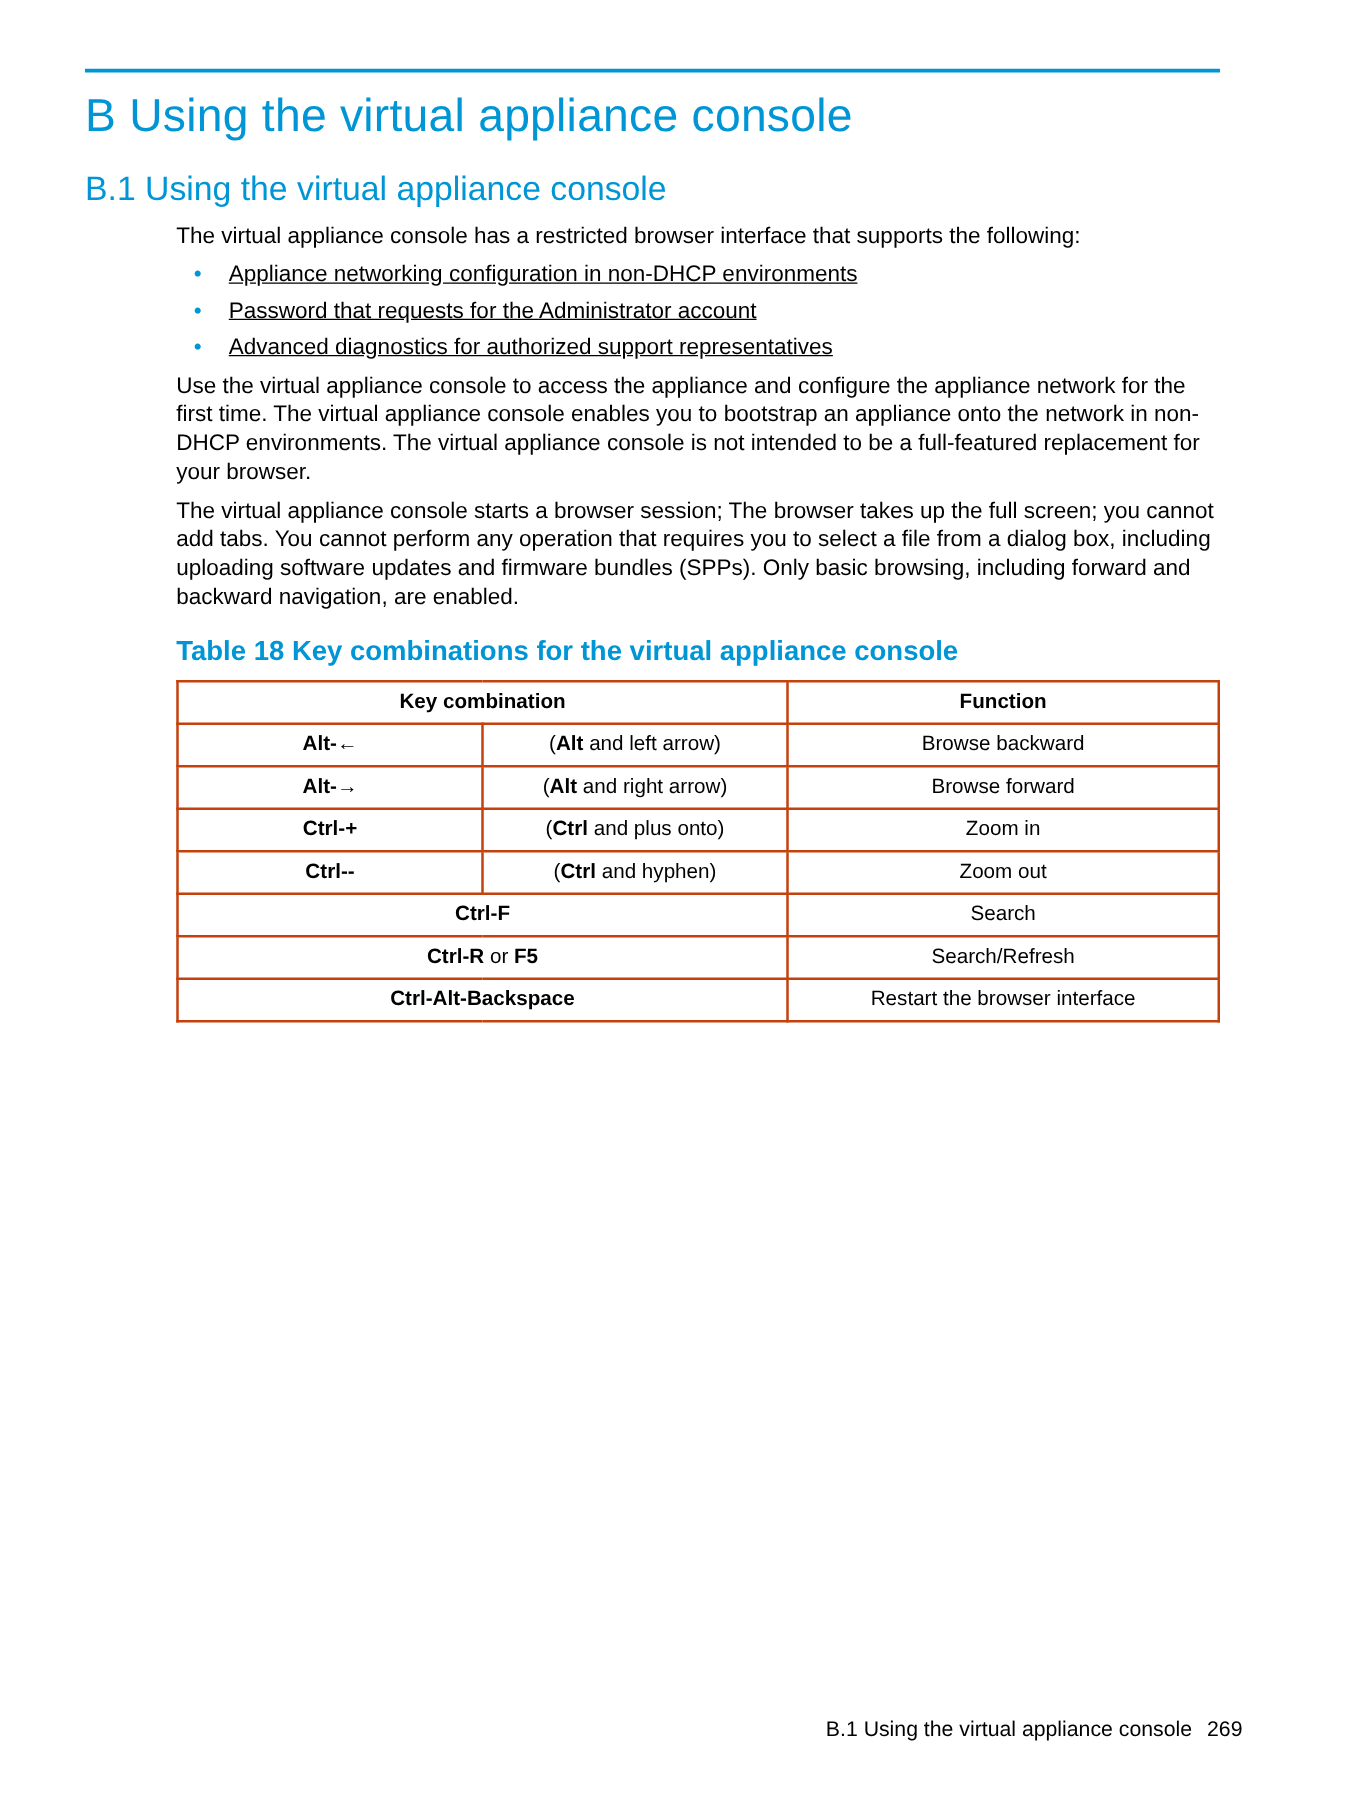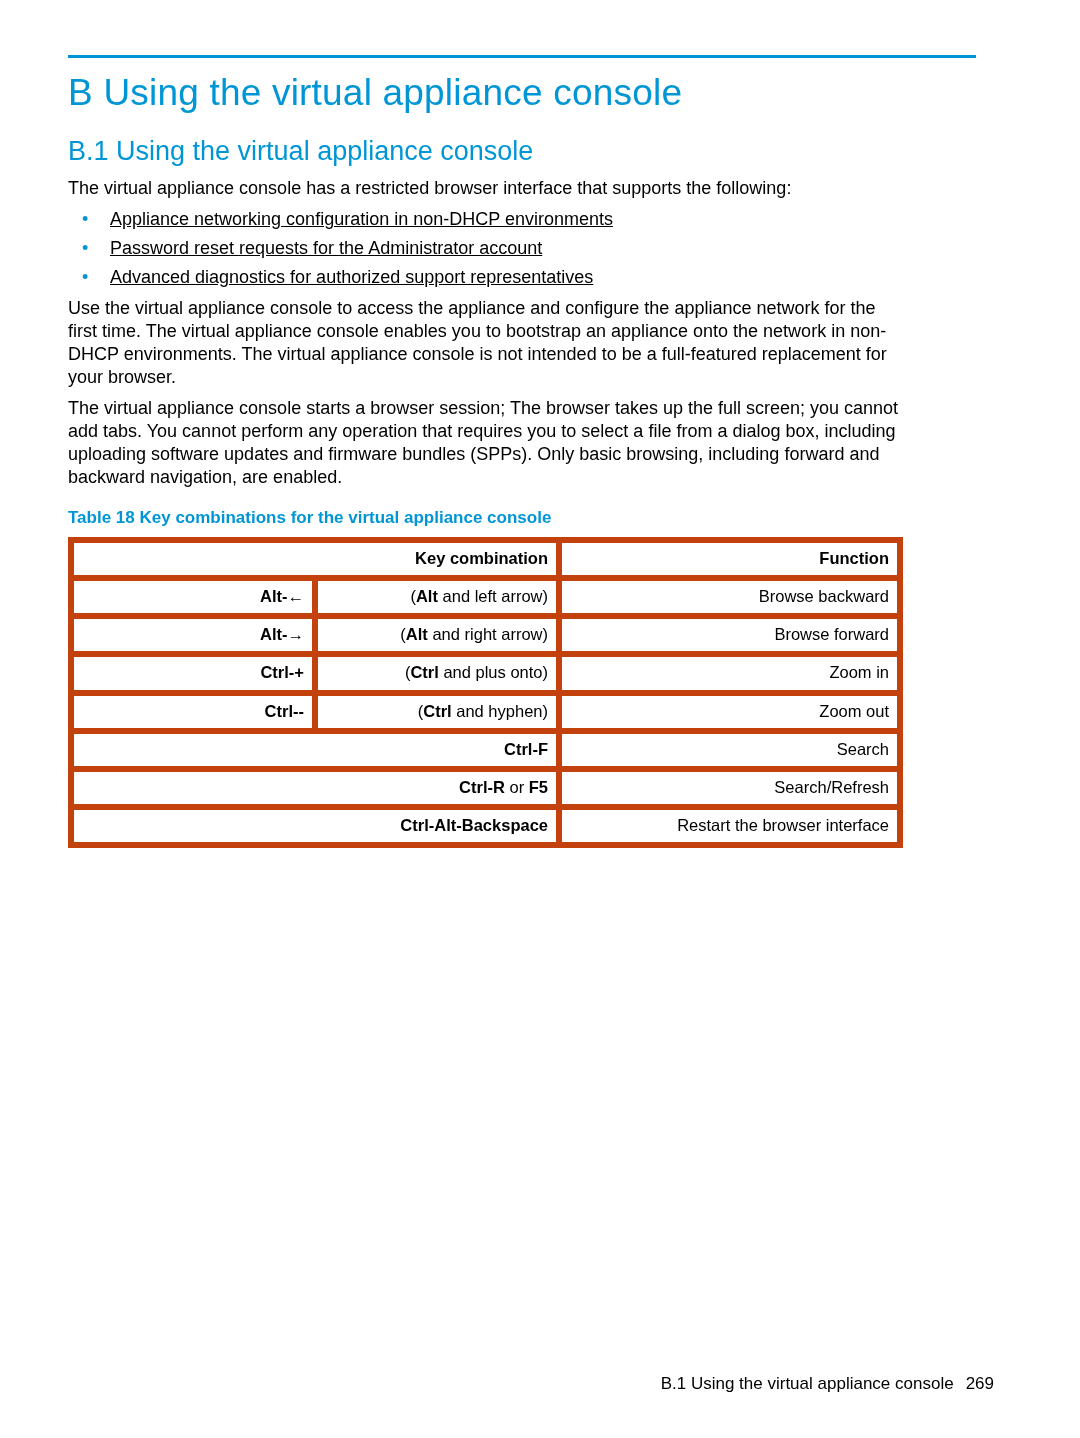--- a/index.html
+++ b/index.html
@@ -27,20 +27,21 @@
     letter-spacing: 0.2px;
     margin-bottom: 22px;
   }
   h2.section-title {
     font-size: 27px;
     font-weight: 400;
     color: #0096d6;
     margin-bottom: 10px;
   }
   .body-block {
+    margin-left: 73px;
     width: 835px;
     font-size: 18px;
     line-height: 1.28;
     color: #000;
   }
   .body-block p { margin-bottom: 8px; }
   ul.bullets {
     list-style: none;
     margin: 4px 0 8px 0;
     text-decoration: underline;
@@ -53,34 +54,34 @@
   ul.bullets li::before {
     content: "•";
     position: absolute;
     left: 14px;
     top: 0;
     color: #0096d6;
     font-size: 18px;
     line-height: 1.28;
   }
   .table-caption {
-    font-size: 17px;
+    font-size: 22px;
     font-weight: bold;
     color: #0096d6;
     margin: 18px 0 8px 0;
   }
   table.key-table {
     border-collapse: collapse;
     width: 835px;
     font-size: 16.5px;
   }
   table.key-table th, table.key-table td {
-    border: 6px solid #c2410c;
+    border: 2px solid #c2410c;
     padding: 5px 8px 6px 8px;
-    text-align: right;
+    text-align: center;
     vertical-align: top;
   }
   table.key-table th {
     font-weight: bold;
   }
   .kc-col1 { width: 244px; }
   .kc-col2 { width: 244px; }
   .kc-col3 { width: auto; }
   .kb-bold { font-weight: bold; }
   .footer {
@@ -106,21 +107,21 @@
   <h2 class="section-title">
     <span>B.1</span>
     <span>Using the virtual appliance console</span>
   </h2>
 
   <div class="body-block">
     <p>The virtual appliance console has a restricted browser interface that supports the following:</p>
 
     <ul class="bullets">
       <li><span>Appliance networking configuration in non-DHCP environments</span></li>
-      <li><span>Password reset requests for the Administrator account</span></li>
+      <li><span>Password that requests for the Administrator account</span></li>
       <li><span>Advanced diagnostics for authorized support representatives</span></li>
     </ul>
 
     <p>Use the virtual appliance console to access the appliance and configure the appliance network for the first time. The virtual appliance console enables you to bootstrap an appliance onto the network in non-DHCP environments. The virtual appliance console is not intended to be a full-featured replacement for your browser.</p>
     <p>The virtual appliance console starts a browser session; The browser takes up the full screen; you cannot add tabs. You cannot perform any operation that requires you to select a file from a dialog box, including uploading software updates and firmware bundles (SPPs). Only basic browsing, including forward and backward navigation, are enabled.</p>
 
     <div class="table-caption">Table 18 Key combinations for the virtual appliance console</div>
 
     <table class="key-table">
       <thead>

